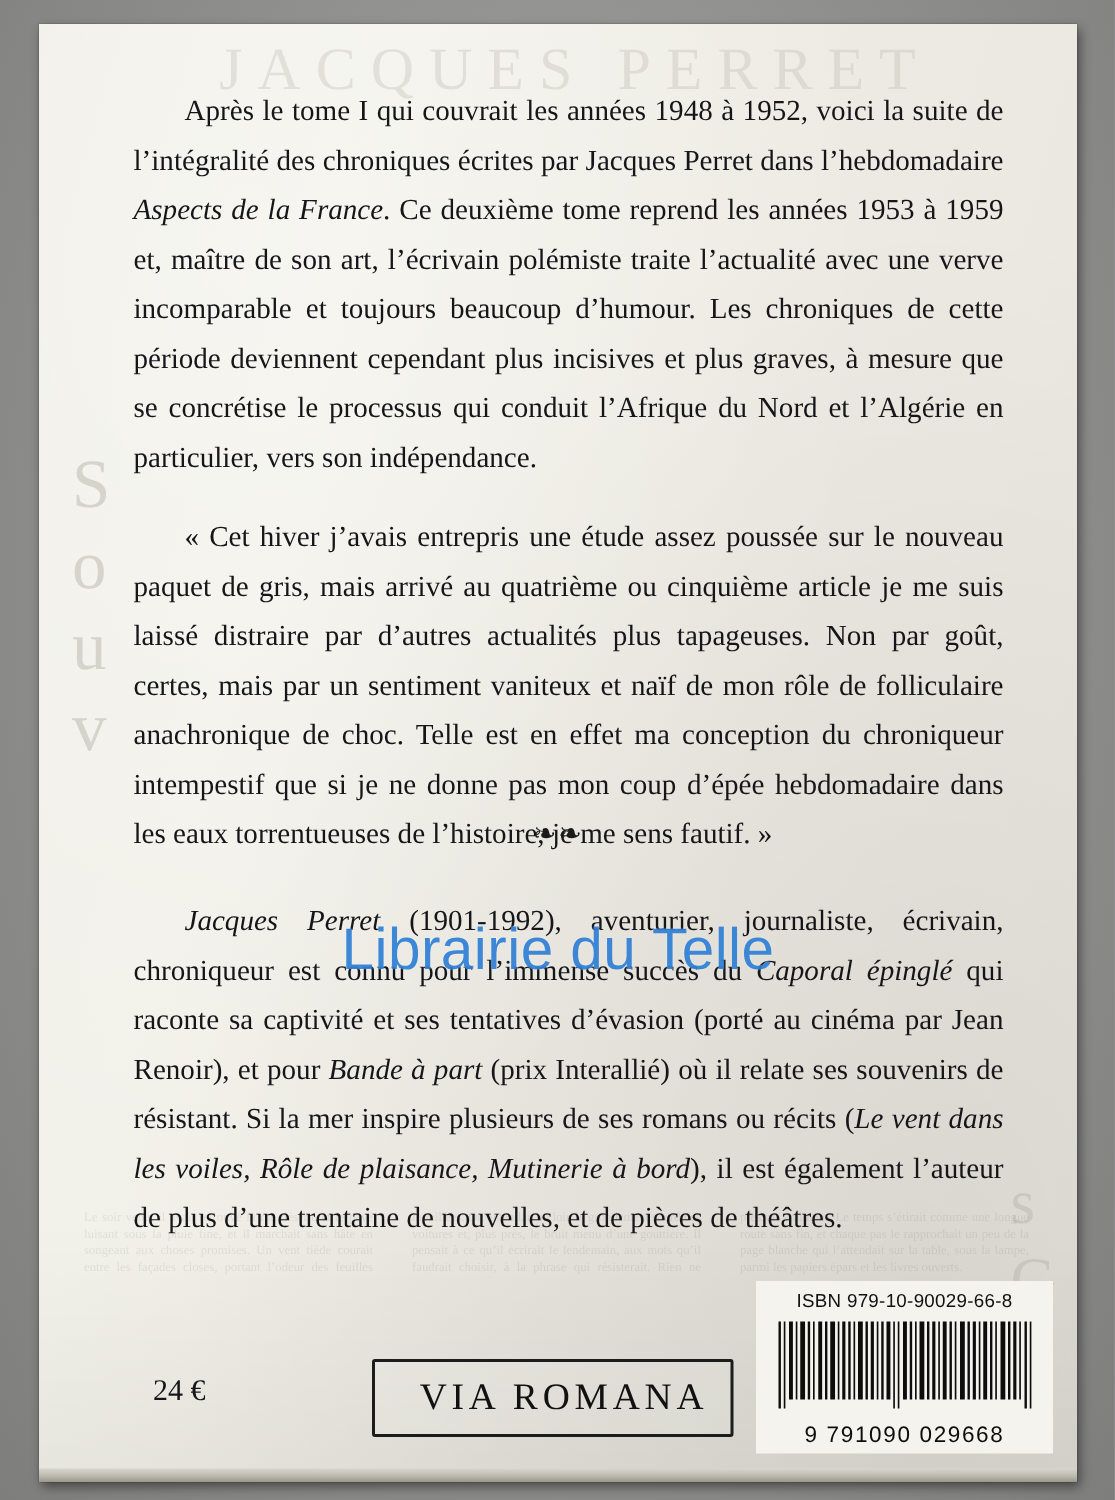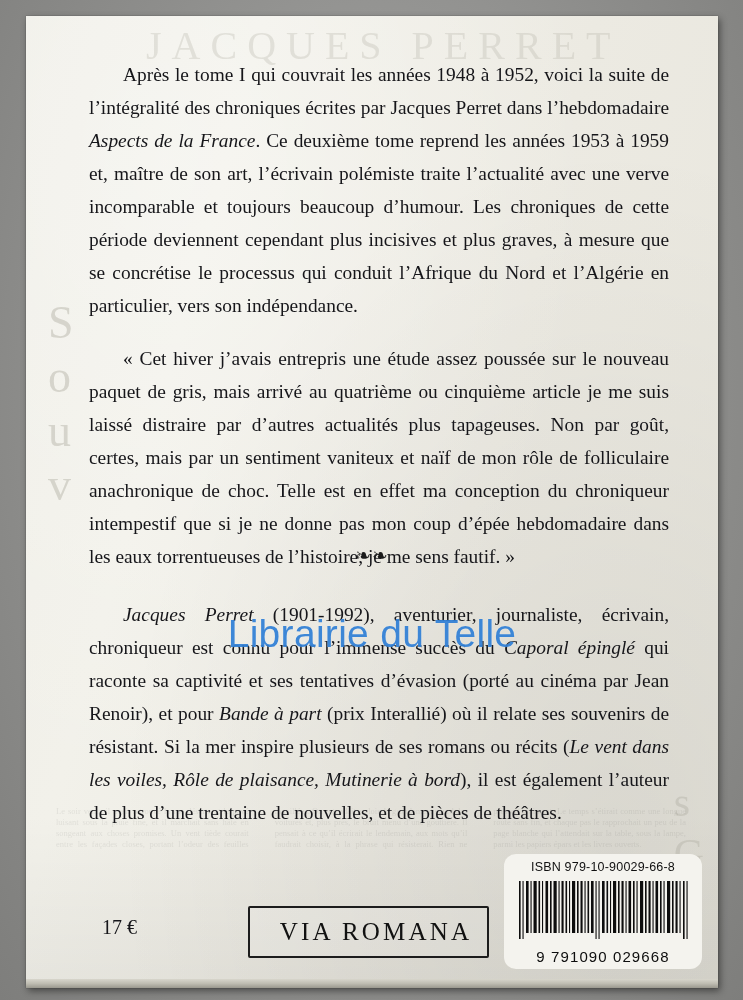--- a/index.html
+++ b/index.html
@@ -187,21 +187,20 @@
 
   
   #isbn-area {
     position: absolute;
     left: 478px;
     top: 838px;
     width: 186px;
     background: #f4f3ee;
     padding: 6px 6px 4px 6px;
     text-align: center;
-    border-radius: 12px;
   }
   #isbn-text {
     font-family: "Liberation Sans", sans-serif;
     font-size: 12.5px;
     letter-spacing: 0.2px;
     color: #111;
     margin-bottom: 5px;
   }
   #barcode {
     height: 62px;
@@ -246,21 +245,21 @@
     </div>
 
     <div id="ornament">❧❧</div>
 
     <div id="bio">
       <p><span class="it">Jacques Perret</span> <span>(1901-1992)</span><span>, aventurier, journaliste, écrivain, chroniqueur est connu pour l’immense succès du </span><span class="it">Caporal épinglé</span><span> qui raconte sa captivité et ses tentatives d’évasion (porté au cinéma par Jean Renoir), et pour </span><span class="it">Bande à part</span><span> (prix Interallié) où il relate ses souvenirs de résistant. Si la mer inspire plusieurs de ses romans ou récits (</span><span class="it">Le vent dans les voiles, Rôle de plaisance, Mutinerie à bord</span><span>), il est également l’auteur de plus d’une trentaine de nouvelles, et de pièces de théâtres.</span></p>
     </div>
 
     <div id="watermark">Librairie du Telle</div>
 
-    <div id="price">17 €</div>
+    <div id="price">24 €</div>
 
     <div id="publisher">
       <span>VIA ROMANA</span>
     </div>
 
     <div id="isbn-area">
       <div id="isbn-text">ISBN 979-10-90029-66-8</div>
       <svg id="barcode" viewBox="0 0 174 62" preserveAspectRatio="none">
         <rect x="0" y="0" width="174" height="62" fill="#f4f3ee"></rect>
         <g fill="#0d0d0d">

